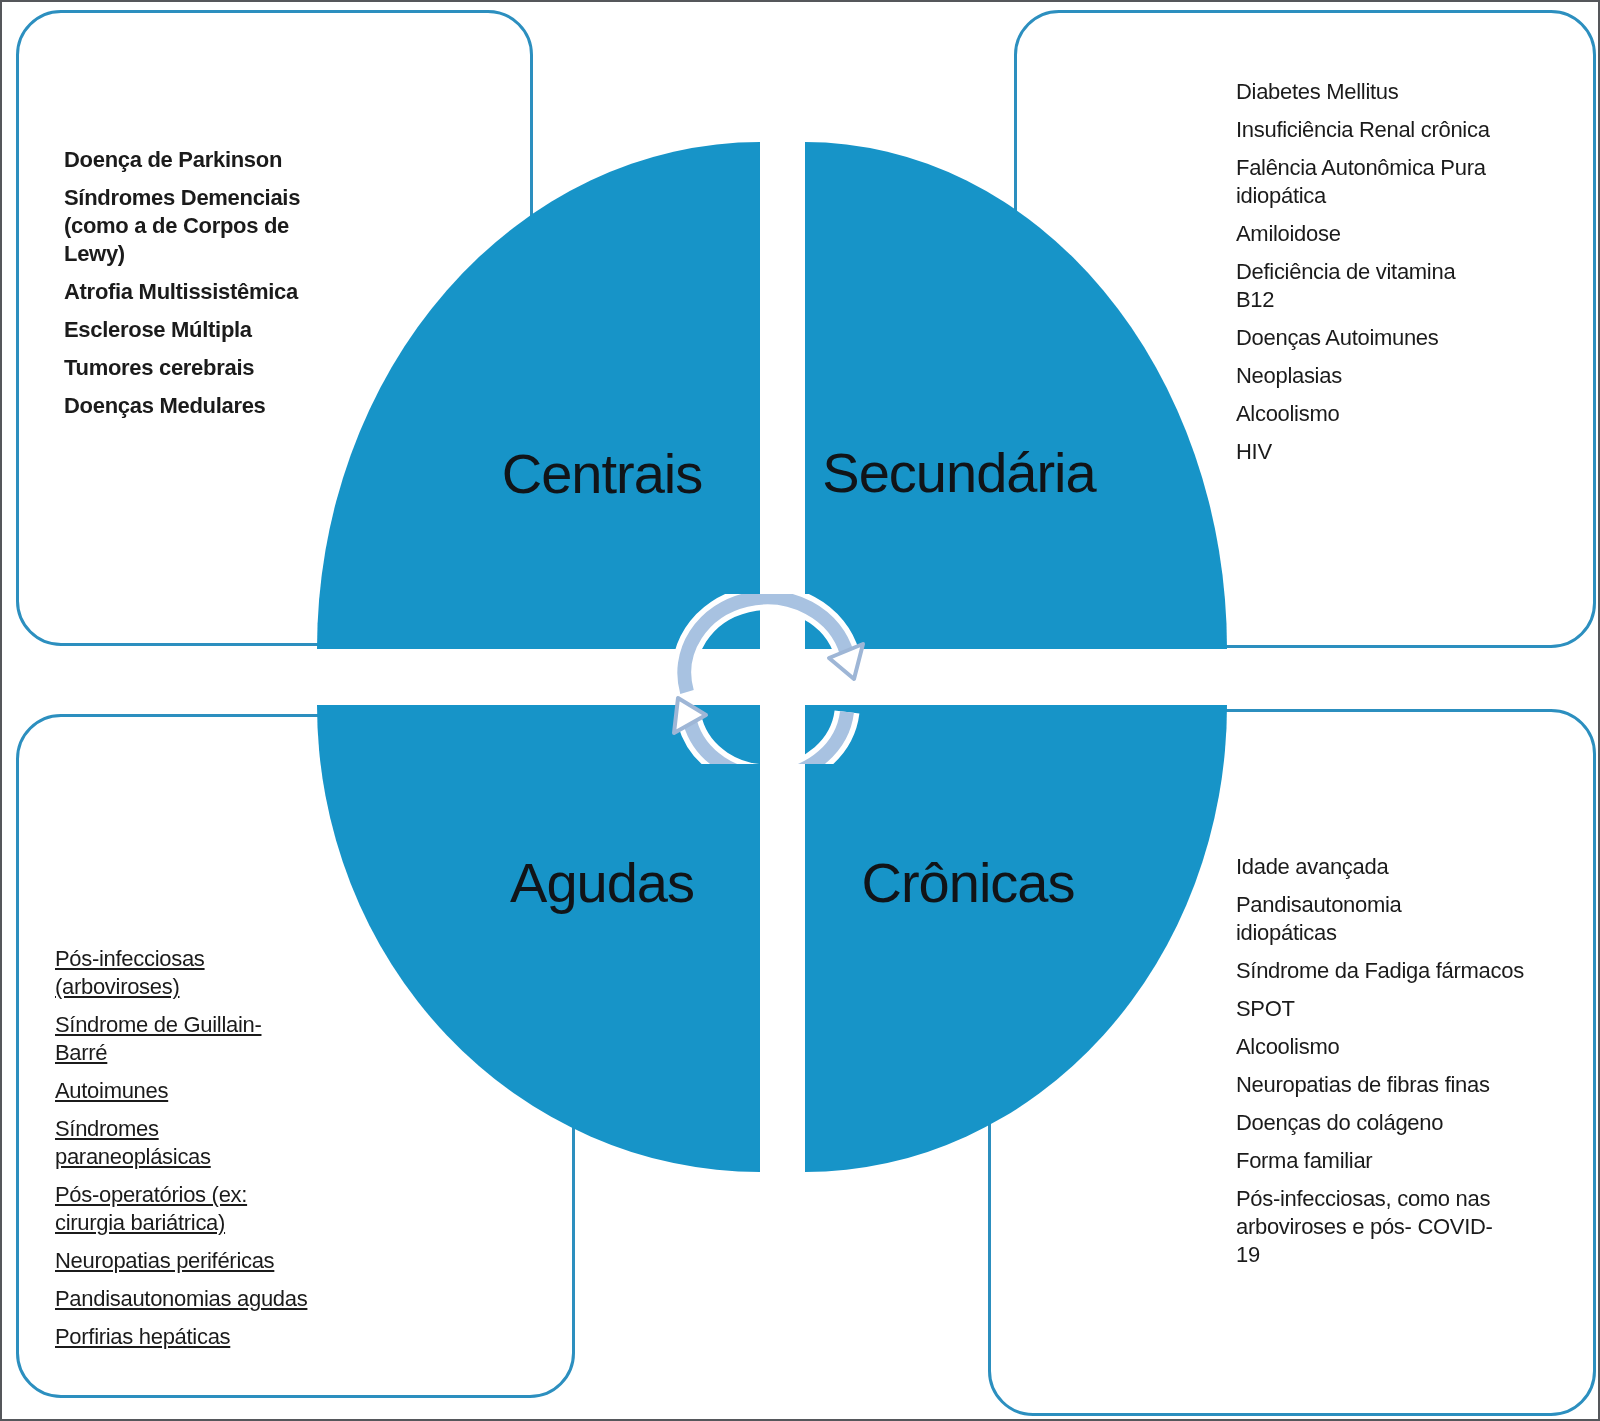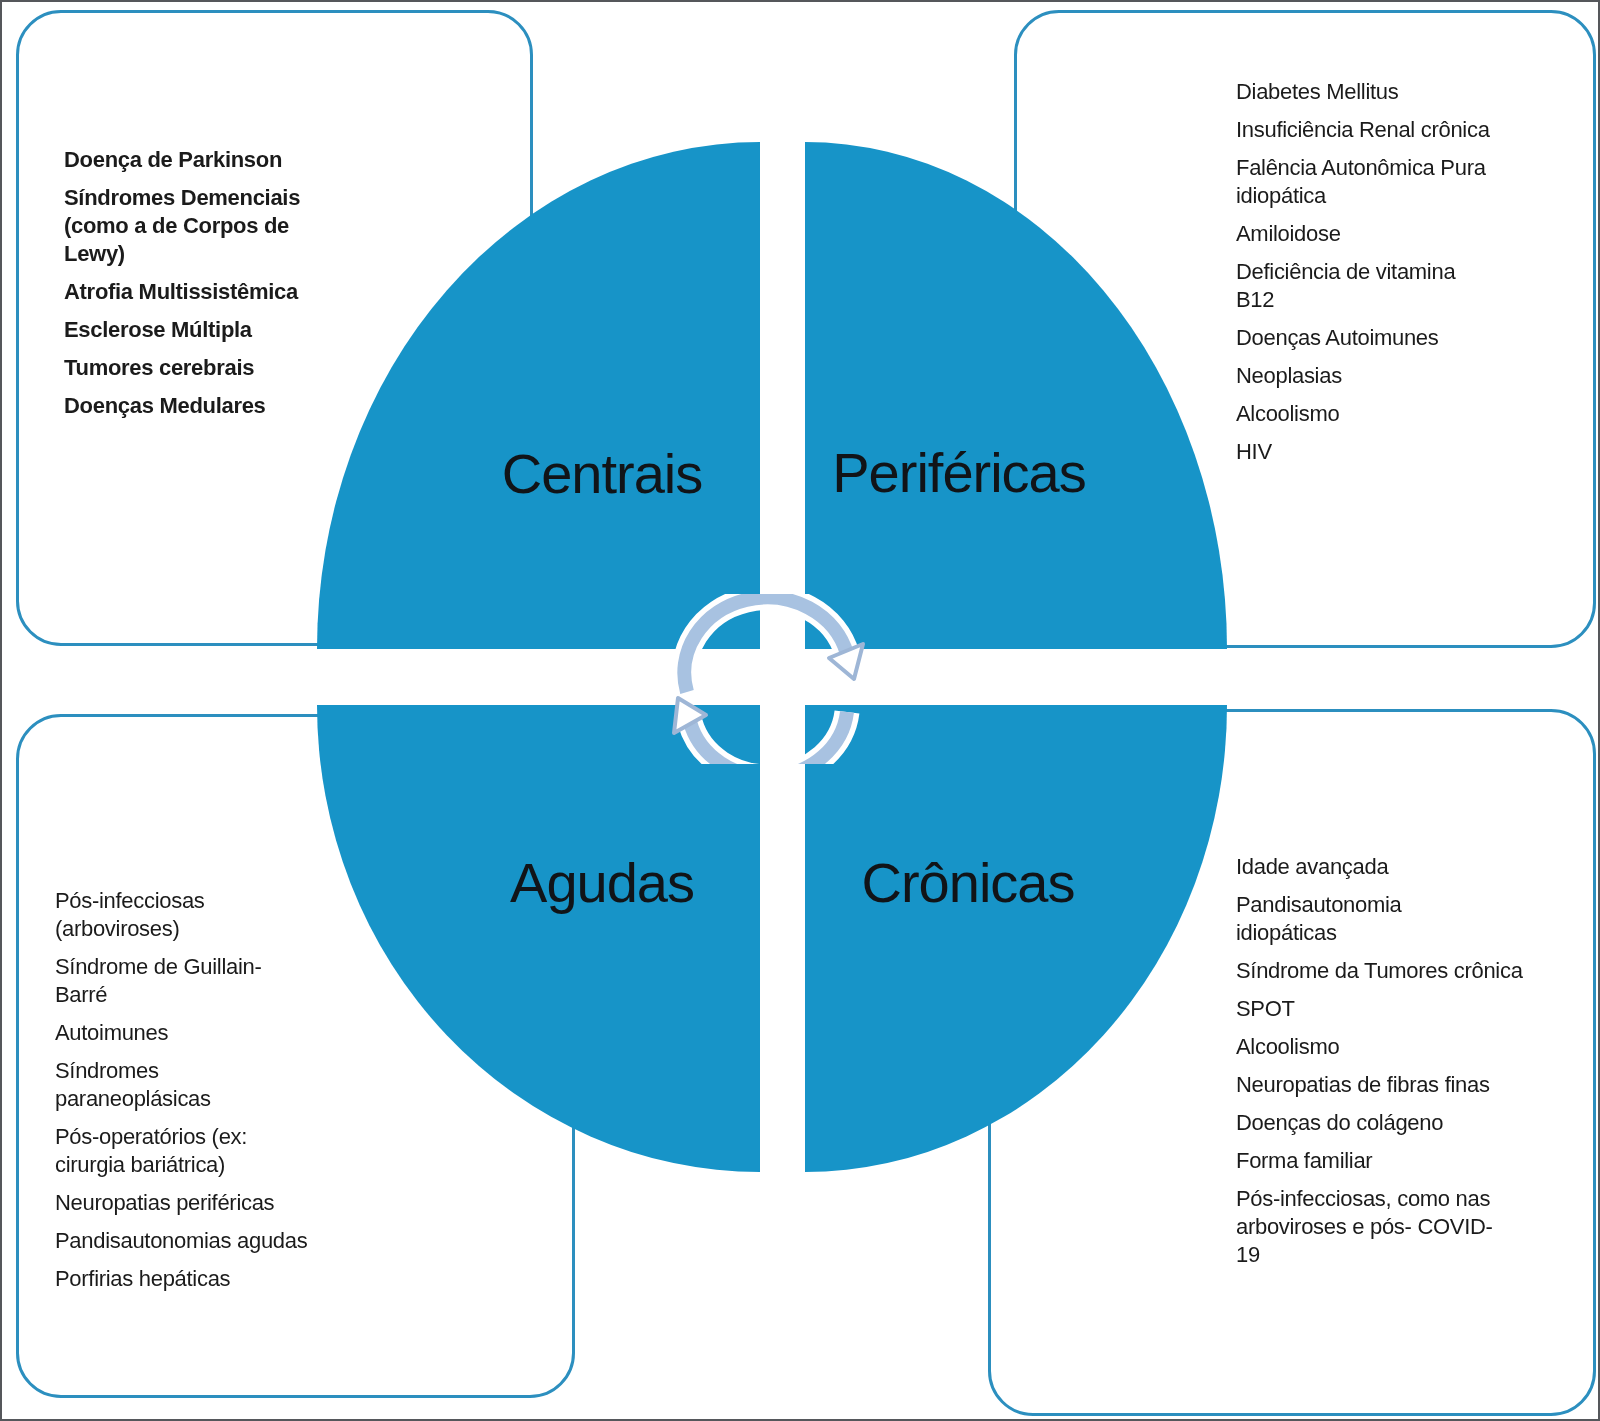--- a/index.html
+++ b/index.html
@@ -51,21 +51,21 @@
     position:absolute;
     z-index:5;
     font-size:22px;
     line-height:28px;
     letter-spacing:-0.3px;
     color:#1b1b1b;
     width:max-content;
   }
   .list-tl{left:62px;top:144px;font-weight:bold;}
   .list-tr{left:1234px;top:76px;}
-  .list-bl{left:53px;top:885px;}
+  .list-bl{left:53px;top:943px;text-decoration:underline;}
   .list-br{left:1234px;top:851px;}
   .cause-item{white-space:pre-line;margin:0 0 10px 0;}
   .cause-item:last-child{margin-bottom:0;}
 
   .cycle-icon{position:absolute;left:655px;top:592px;z-index:4;}
 </style>
 </head>
 <body>
 
 <div class="canvas">
@@ -74,21 +74,21 @@
   <div class="corner-box box-tr"></div>
   <div class="corner-box box-bl"></div>
   <div class="corner-box box-br"></div>
 
   <div class="quadrant q-tl"></div>
   <div class="quadrant q-tr"></div>
   <div class="quadrant q-bl"></div>
   <div class="quadrant q-br"></div>
 
   <div class="quad-label lbl-centrais">Centrais</div>
-  <div class="quad-label lbl-perifericas">Periféricas</div>
+  <div class="quad-label lbl-perifericas">Secundária</div>
   <div class="quad-label lbl-agudas">Agudas</div>
   <div class="quad-label lbl-cronicas">Crônicas</div>
 
   <svg class="cycle-icon" width="220" height="170" viewBox="0 0 220 170">
 
     <path d="M 30 98 A 80 73 0 1 1 190 60" fill="none" stroke="#ffffff" stroke-width="25"></path>
     <path d="M 190 118 A 80 73 0 0 1 33 128" fill="none" stroke="#ffffff" stroke-width="25"></path>
 
     <path d="M 30 98 A 80 73 0 1 1 190 60" fill="none" stroke="#a8c2e1" stroke-width="14"></path>
     <path d="M 190 118 A 80 73 0 0 1 33 128" fill="none" stroke="#a8c2e1" stroke-width="14"></path>
@@ -131,21 +131,21 @@
       <div class="cause-item">Pós-operatórios (ex:
 cirurgia bariátrica)</div>
       <div class="cause-item">Neuropatias periféricas</div>
       <div class="cause-item">Pandisautonomias agudas</div>
       <div class="cause-item">Porfirias hepáticas</div>
     </div>
   <div class="cause-list list-br">
       <div class="cause-item">Idade avançada</div>
       <div class="cause-item">Pandisautonomia
 idiopáticas</div>
-      <div class="cause-item">Síndrome da Tumores crônica</div>
+      <div class="cause-item">Síndrome da Fadiga fármacos</div>
       <div class="cause-item">SPOT</div>
       <div class="cause-item">Alcoolismo</div>
       <div class="cause-item">Neuropatias de fibras finas</div>
       <div class="cause-item">Doenças do colágeno</div>
       <div class="cause-item">Forma familiar</div>
       <div class="cause-item">Pós-infecciosas, como nas
 arboviroses e pós- COVID-
 19</div>
     </div>
 

